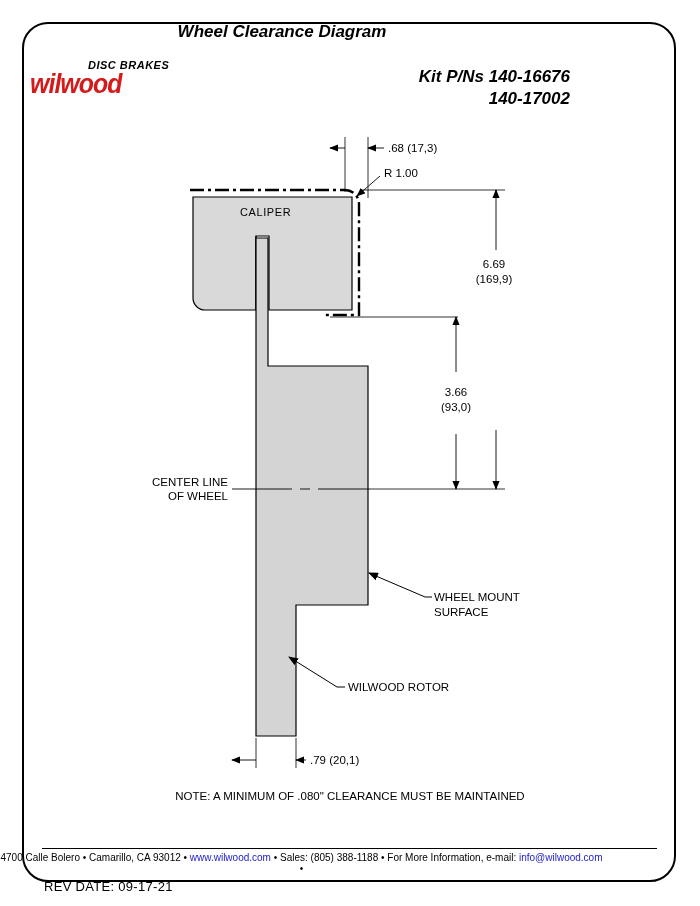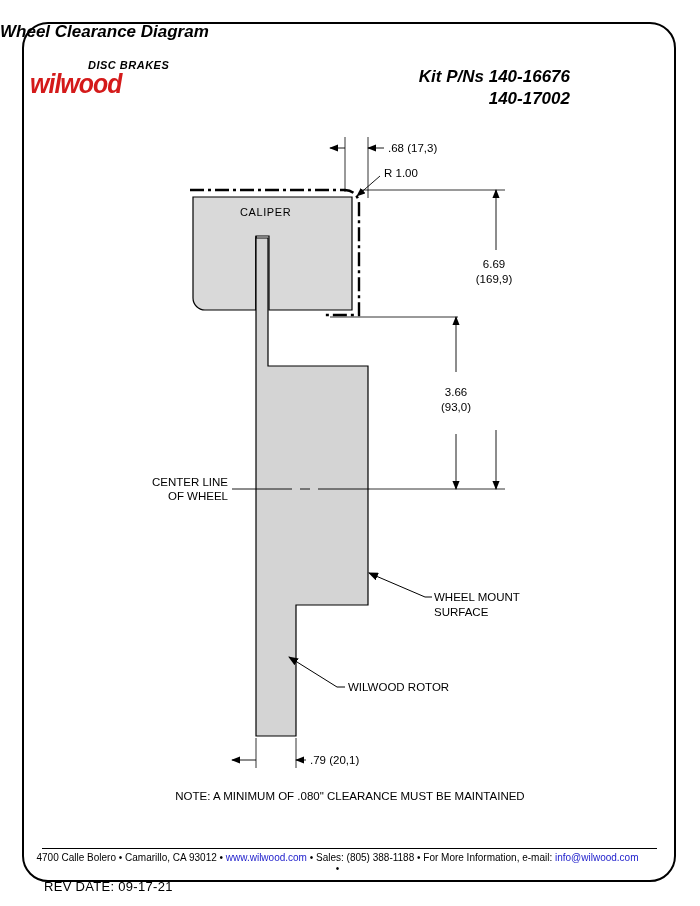--- a/index.html
+++ b/index.html
@@ -62,21 +62,21 @@
     font-family: "Liberation Sans", sans-serif;
     transform: scaleX(0.92);
     transform-origin: left top;
   }
   
   #header-title {
     position: absolute;
     left: 0;
     top: 22px;
     width: 564px;
-    text-align: left;
+    text-align: center;
     font-size: 17px;
     font-weight: bold;
     font-style: italic;
     color: #000;
   }
   #kit-lines {
     position: absolute;
     right: 130px;
     top: 66px;
     text-align: right;
@@ -96,21 +96,20 @@
     background: #000;
   }
   #footer-text {
     position: absolute;
     left: 0;
     top: 852px;
     width: 603px;
     text-align: center;
     font-size: 10px;
     color: #000;
-    padding-left: 36px;
   }
   #footer-text a, #footer-text .link {
     color: #2222cc;
     text-decoration: none;
   }
   #rev-date {
     position: absolute;
     left: 44px;
     top: 879px;
     font-size: 13px;

